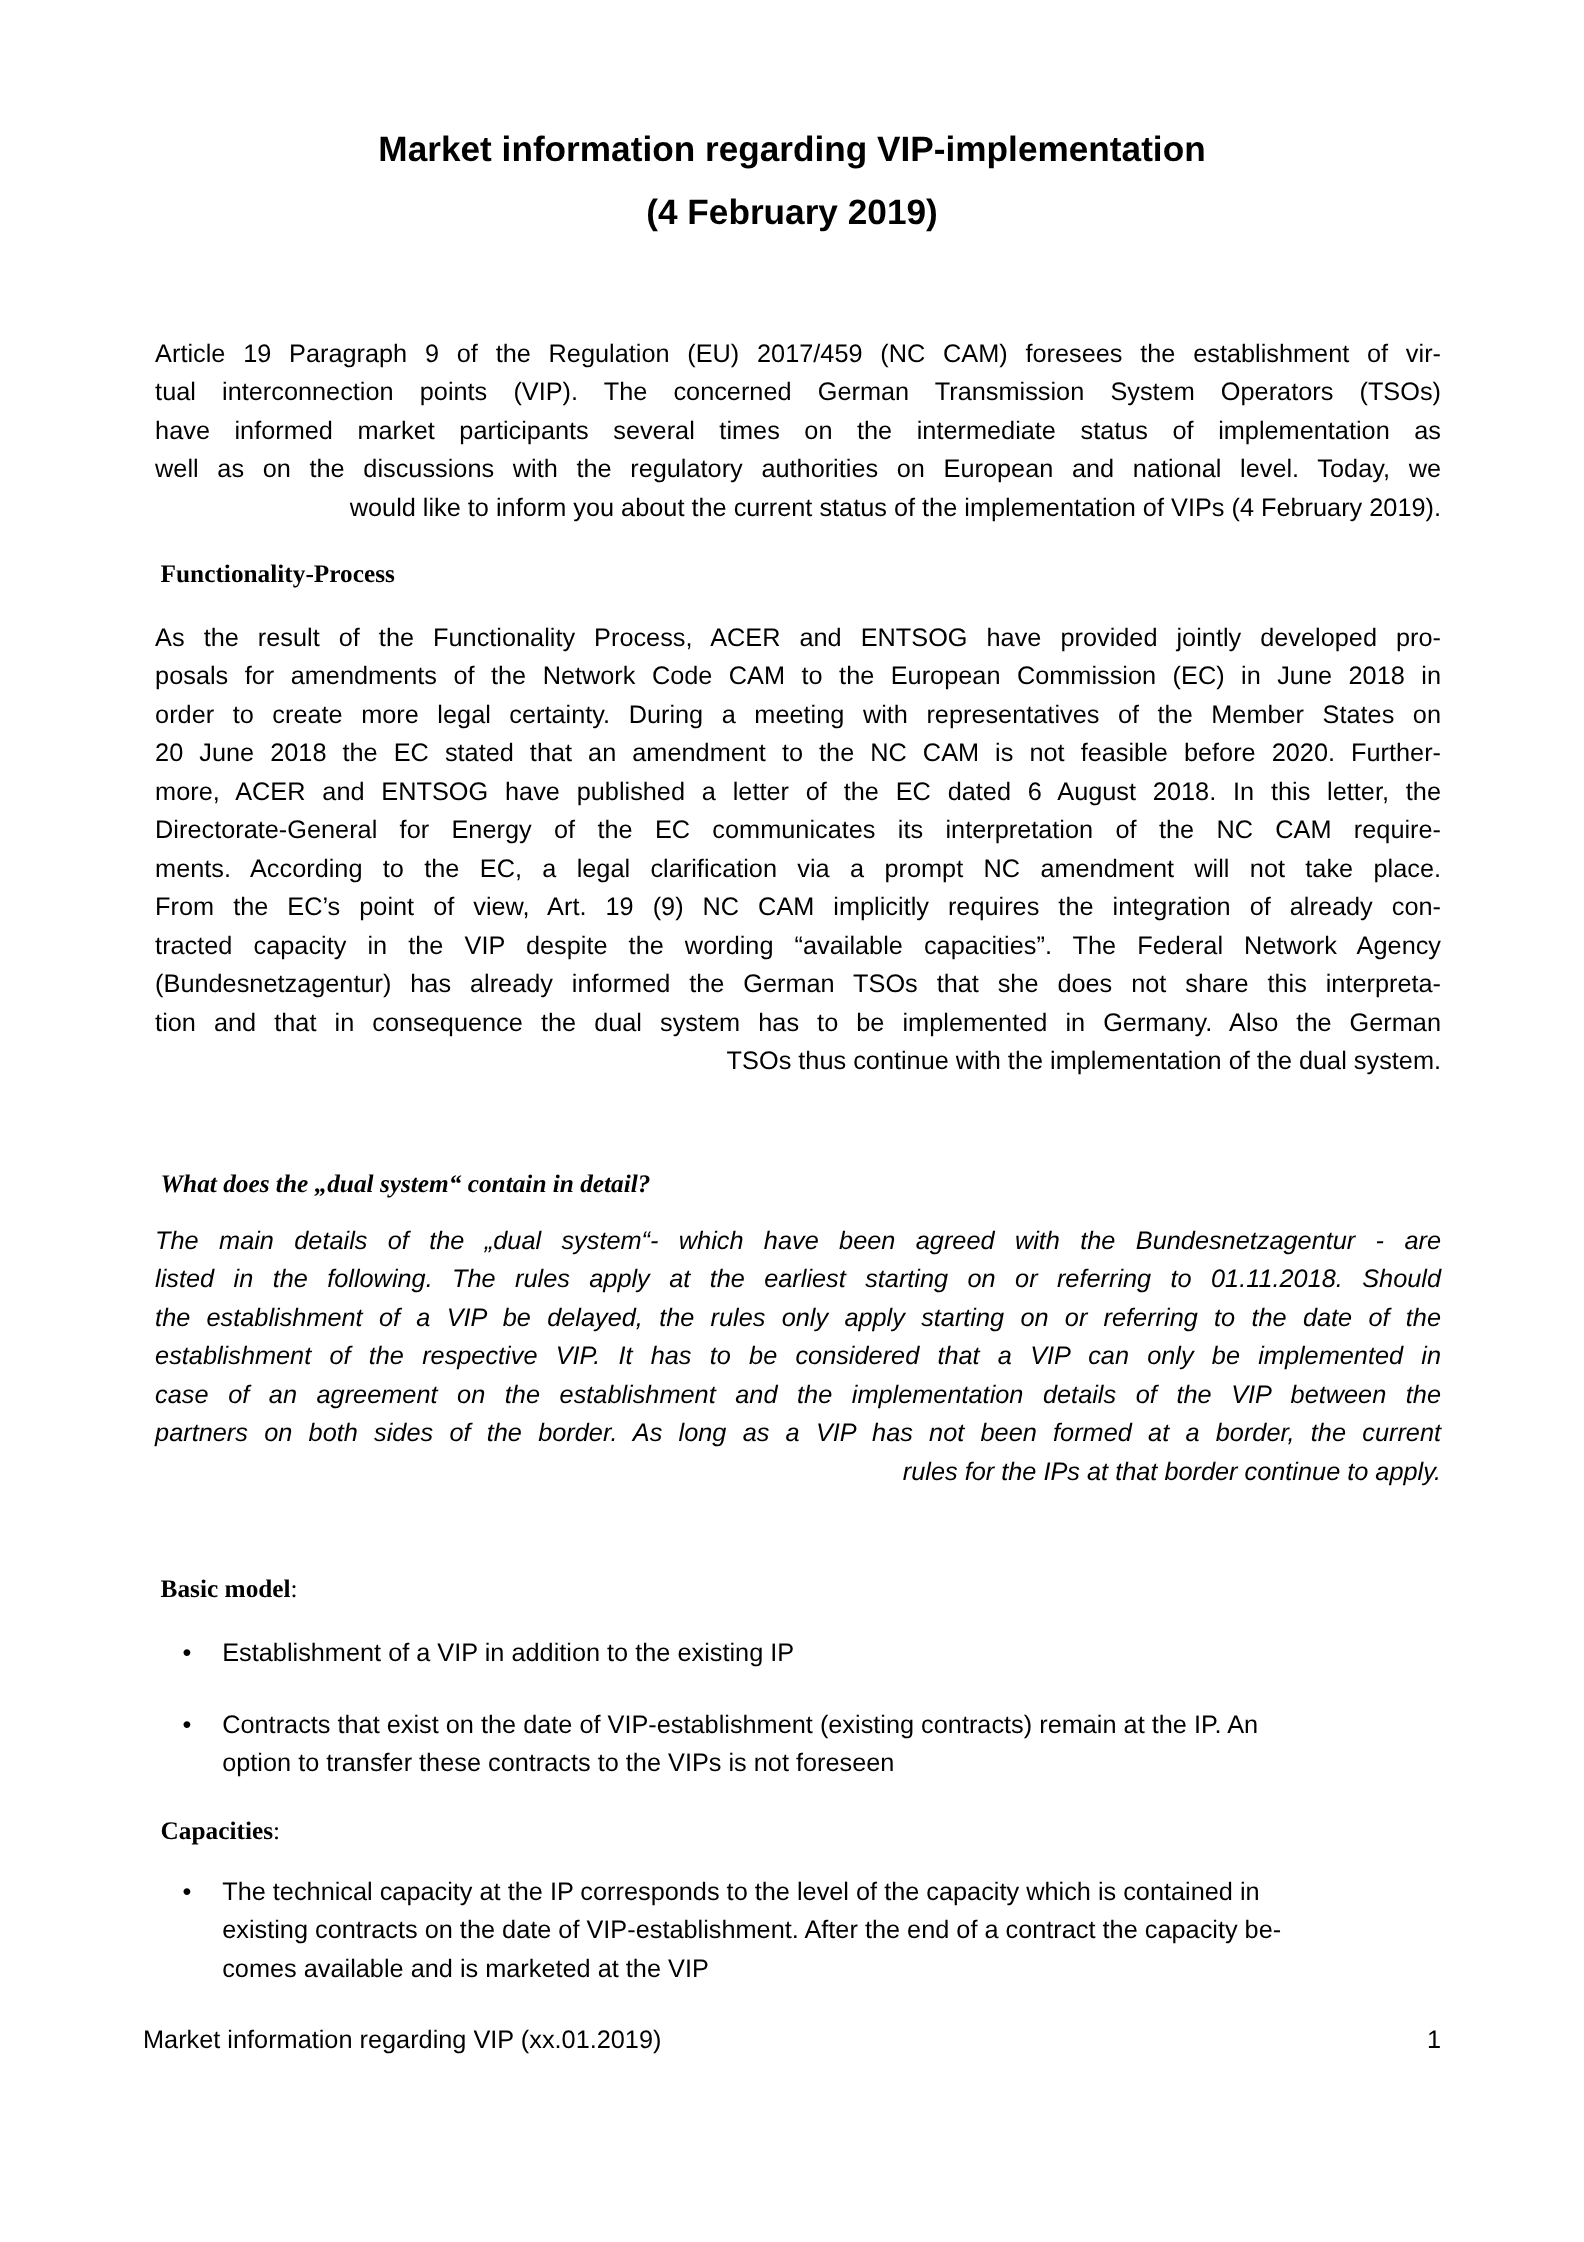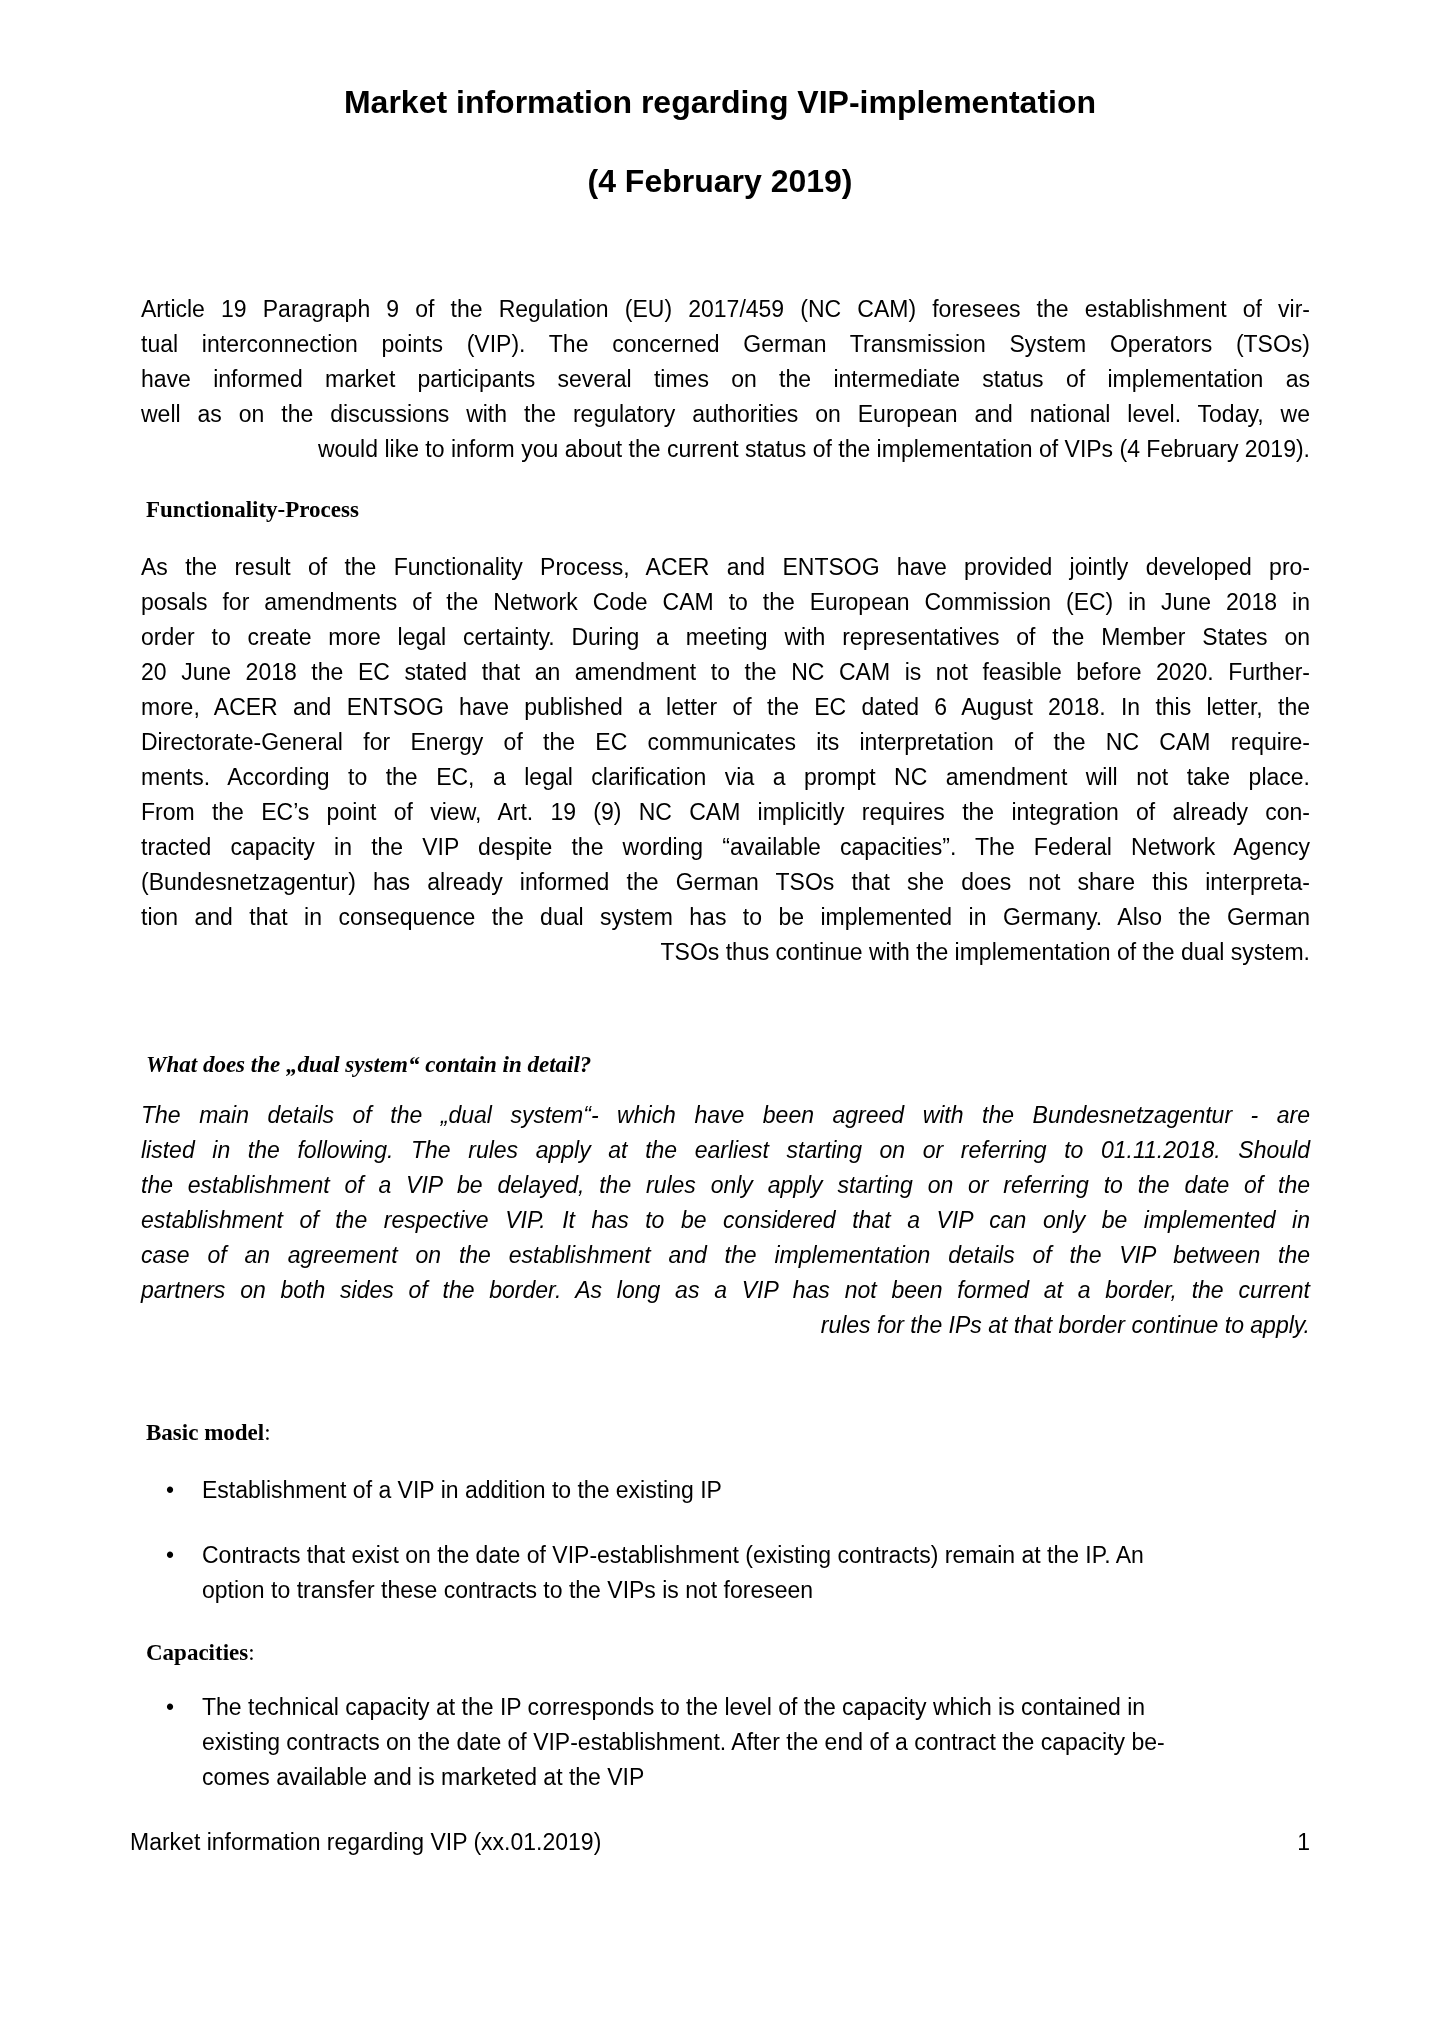--- a/index.html
+++ b/index.html
@@ -7,30 +7,30 @@
     width: 1440px;
     height: 2038px;
     font-family: "Liberation Sans", sans-serif;
     color: #000000;
     overflow: hidden;
   }
   .page {
     box-sizing: border-box;
     width: 1440px;
     height: 2038px;
-    padding: 83px 130px 0 130px;
+    padding: 116px 130px 0 130px;
   }
   .title {
     font-size: 32px;
     font-weight: bold;
     line-height: 38px;
     text-align: center;
     margin: 0;
   }
-  .subtitle { margin-top: 41px; }
+  .subtitle { margin-top: 20px; }
   .para { font-size: 23px; line-height: 35px; margin-left: 11px; }
   .para .jline { text-align: justify; text-align-last: justify; }
   .para .lline { text-align: right; }
   .intro { margin-top: 92px; }
   .h {
     font-size: 23px;
     line-height: 35px;
     font-weight: bold;
     margin: 16px;
     font-family: Liberation Serif, serif;

